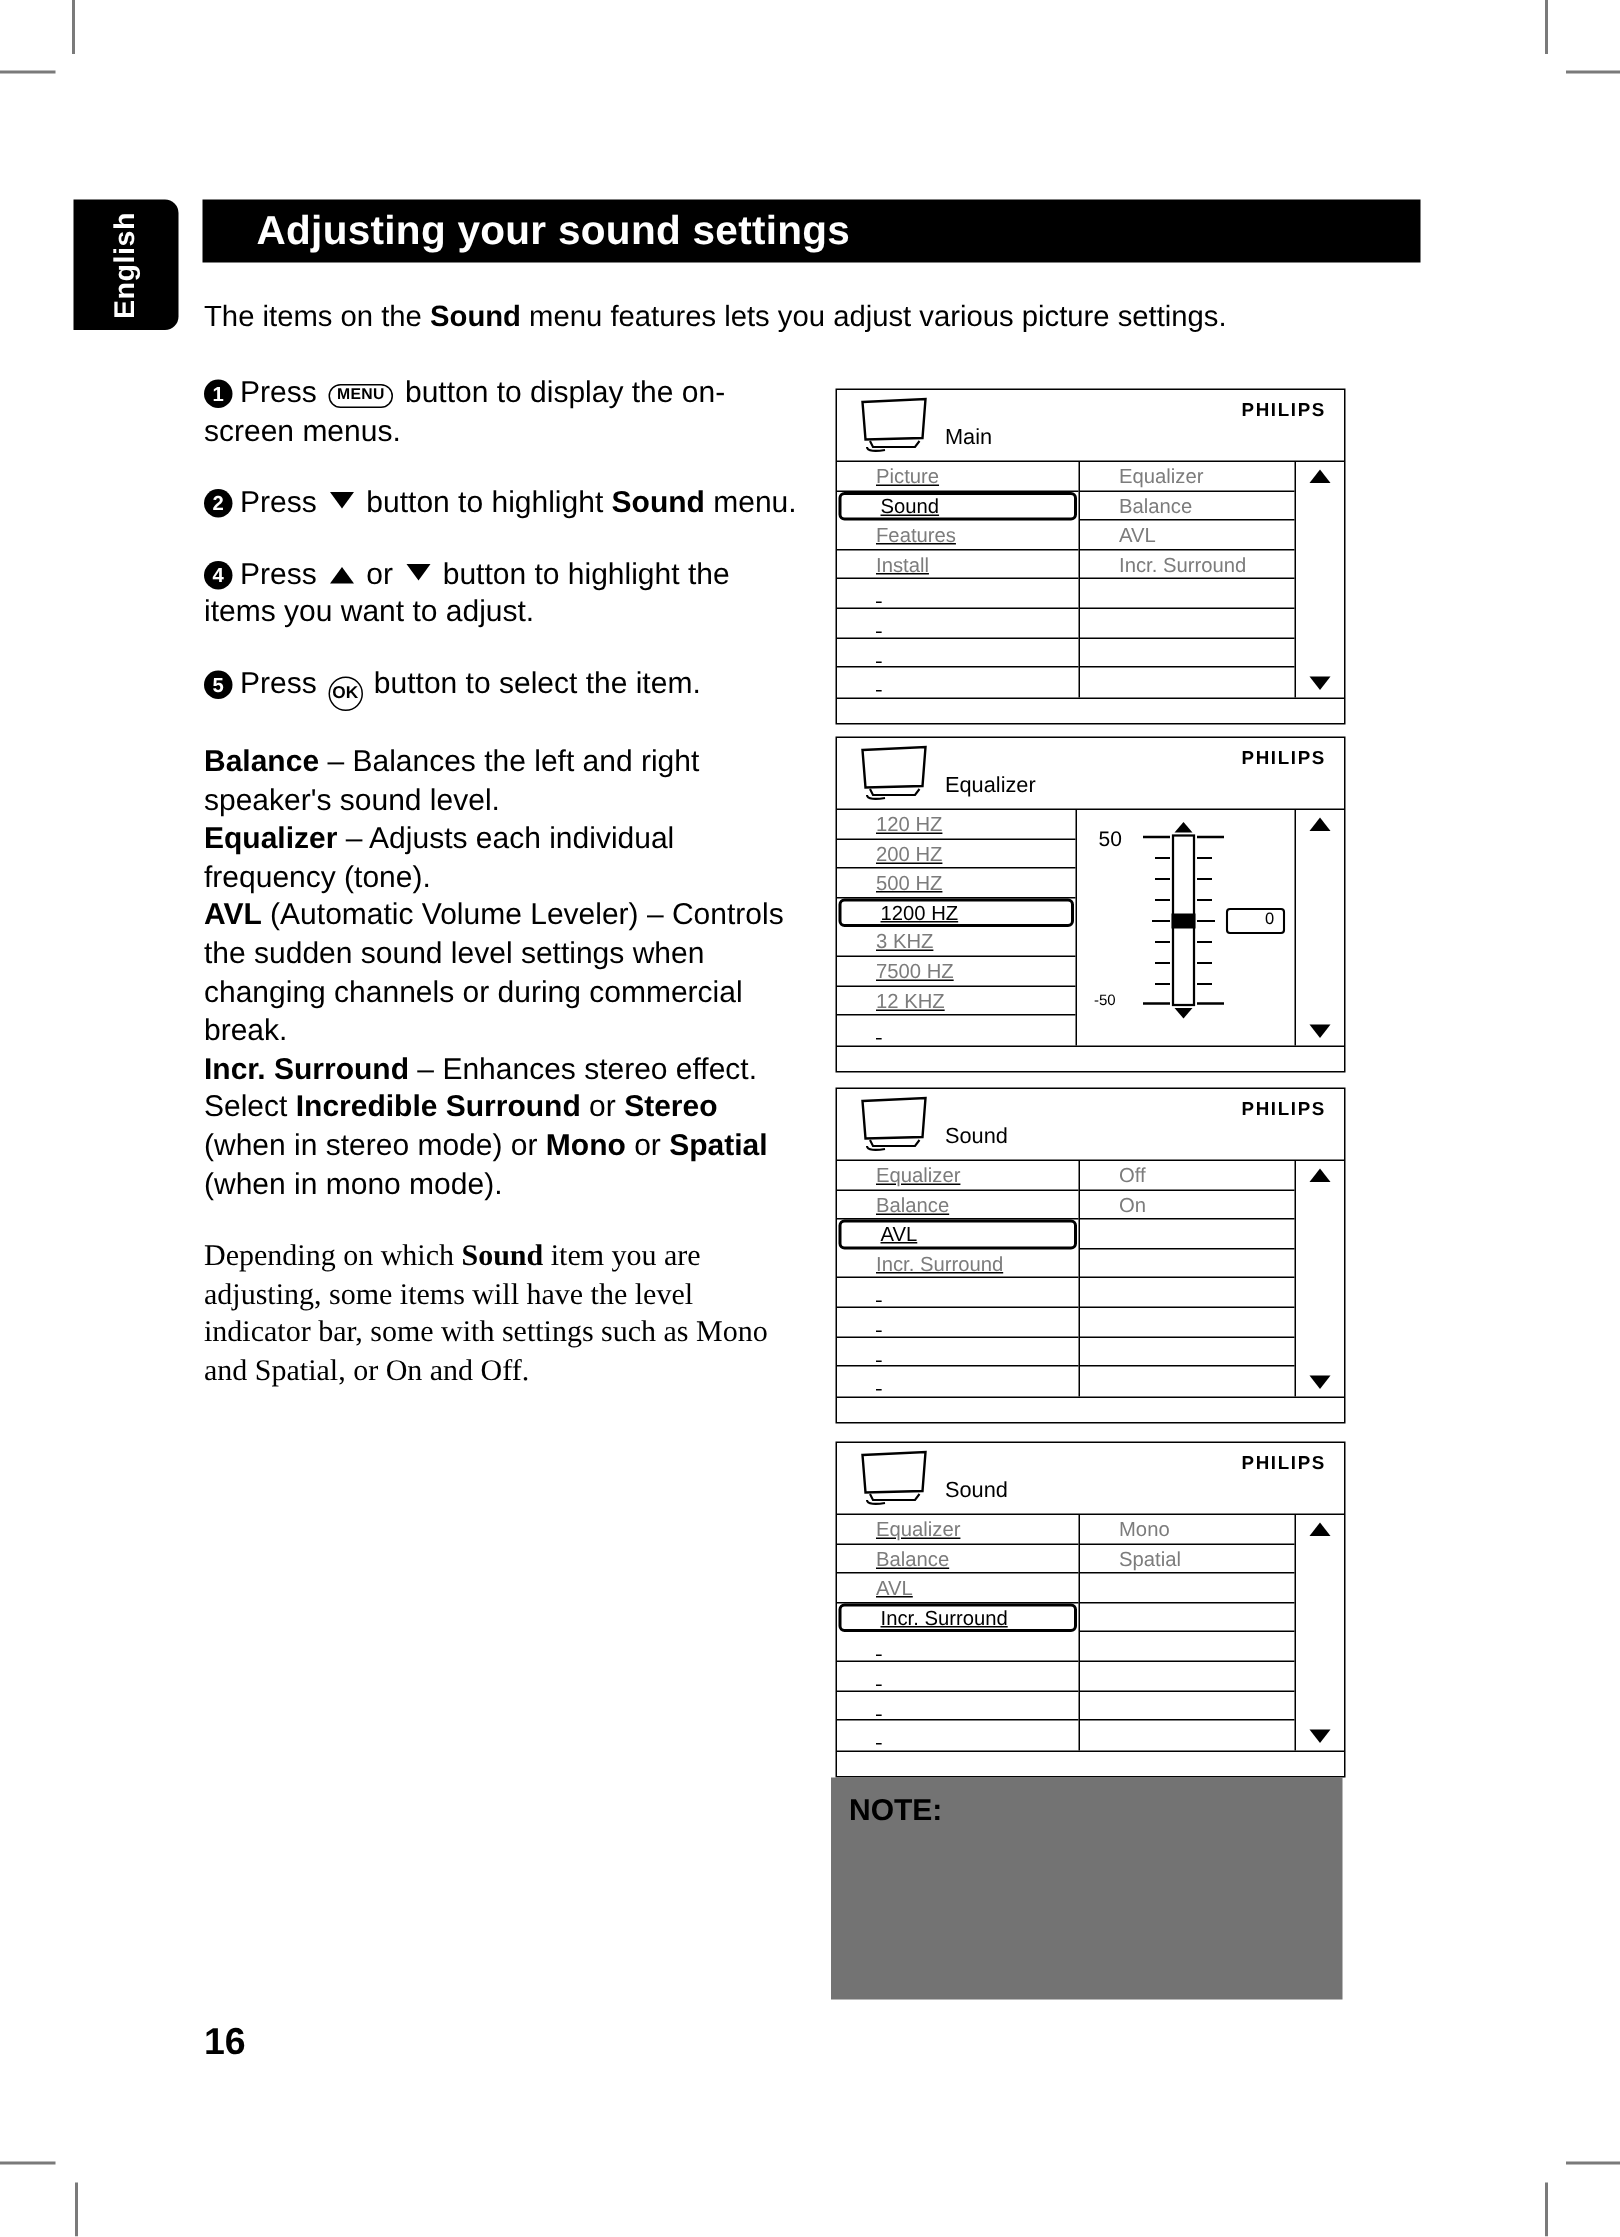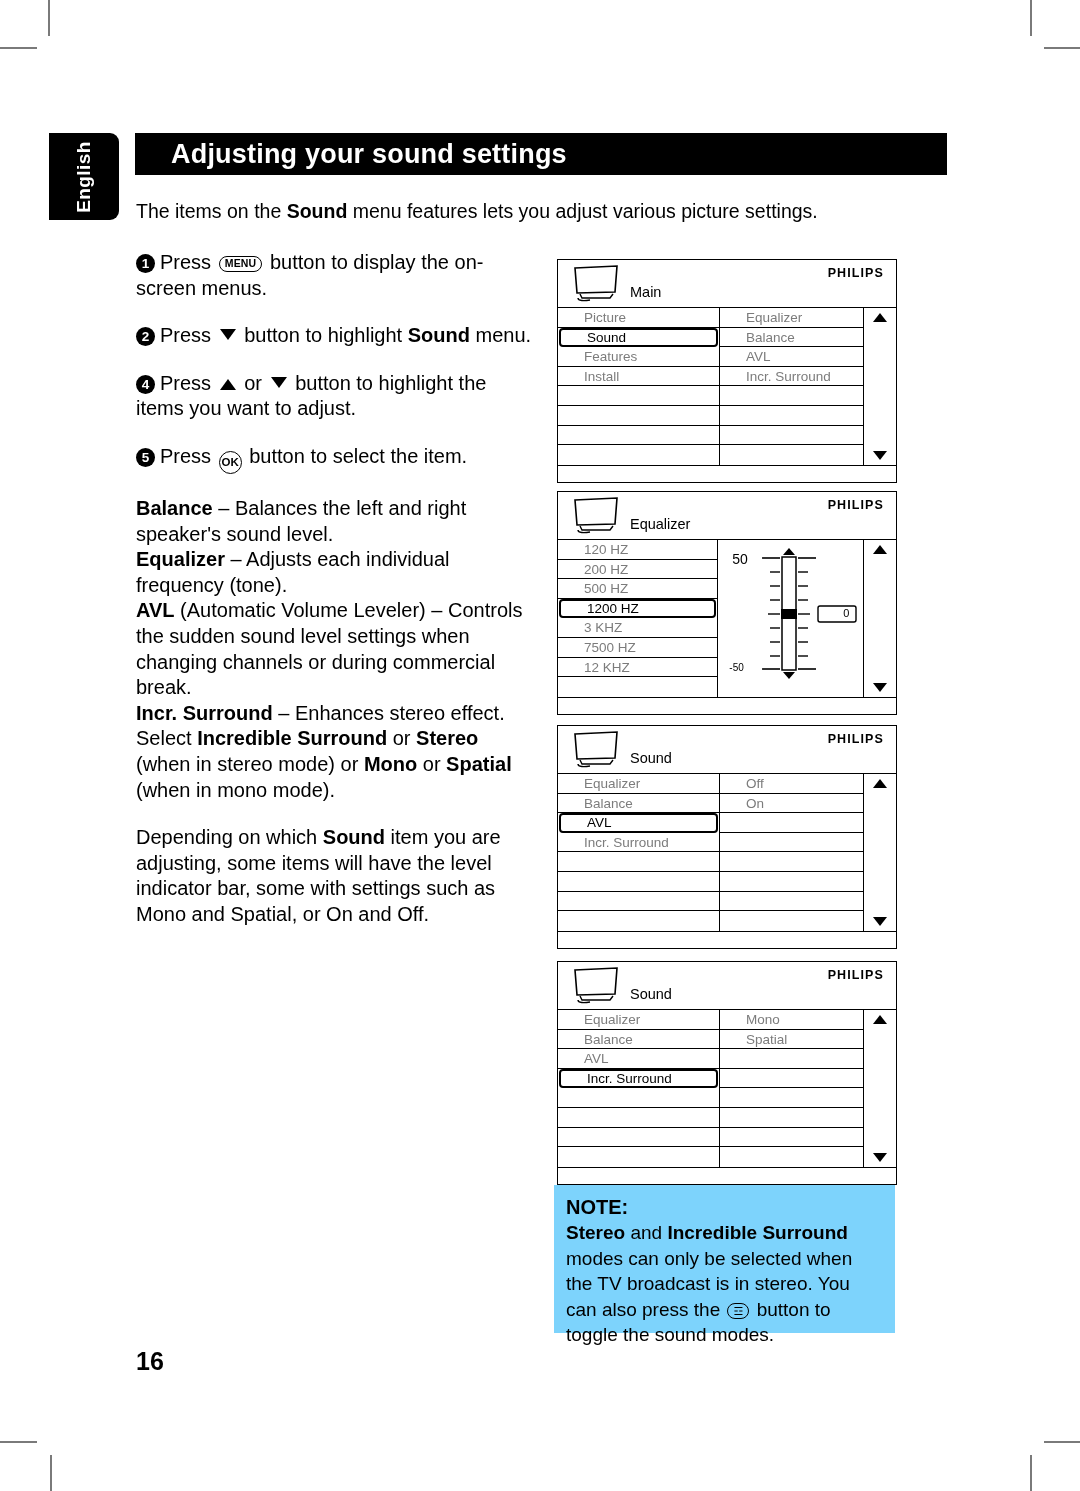--- a/index.html
+++ b/index.html
@@ -82,21 +82,21 @@
   
   .left-col {
     position: absolute;
     left: 136px;
     top: 250px;
     width: 400px;
     font-size: 20px;
     line-height: 25.6px;
   }
   .step { margin-bottom: 22px; }
-  .para { margin-bottom: 6px; }
+  .para { margin-bottom: 6px; font-family: Liberation Serif, serif; }
   .settings-block { margin-bottom: 22px; }
   .settings-block .lead { margin-bottom: 0px; }
 
   b, strong { font-weight: bold; }
 
   
   .numdot {
     display: inline-block;
     width: 19px;
     height: 19px;
@@ -204,21 +204,21 @@
     font-size: 14.5px;
     color: #000;
   }
   .osd-body {
     display: flex;
     height: 157px;
   }
   .osd-col {
     box-sizing: border-box;
   }
-  .osd-col.left  { width: 162px; border-right: 1.3px solid #000; }
+  .osd-col.left  { width: 162px; border-right: 1.3px solid #000; text-decoration: underline; }
   .osd-col.right { flex: 1; border-right: 1.3px solid #000; }
   .osd-row {
     height: 19.6px;
     line-height: 19.6px;
     border-bottom: 1px solid #000;
     font-size: 13.5px;
     color: #7c7c7c;
     padding-left: 26px;
     box-sizing: border-box;
     white-space: nowrap;
@@ -258,21 +258,21 @@
     position: relative;
   }
 
   
   .note-box {
     position: absolute;
     left: 554px;
     top: 1185px;
     width: 341px;
     height: 148px;
-    background: #7dd3fc;
+    background: #737373;
     box-sizing: border-box;
     padding: 10px 12px 0 12px;
     font-size: 19px;
     line-height: 25.4px;
   }
   .note-title { font-weight: bold; font-size: 20px; }
 </style>
 </head>
 <body>
 
@@ -510,14 +510,13 @@
     <div class="osd-scroll">
       <div class="sc-up"></div>
       <div class="sc-dn"></div>
     </div>
   </div>
   <div class="osd-foot"></div>
 </div>
 
 <div class="note-box">
   <div class="note-title">NOTE:</div>
-  <div><b>Stereo</b><span> and </span><b>Incredible Surround</b><span> modes can only be selected when the TV broadcast is in stereo. You can also press the </span><span class="btn-sound">☲</span><span> button to toggle the sound modes.</span></div>
 </div>
 
 </body></html>

